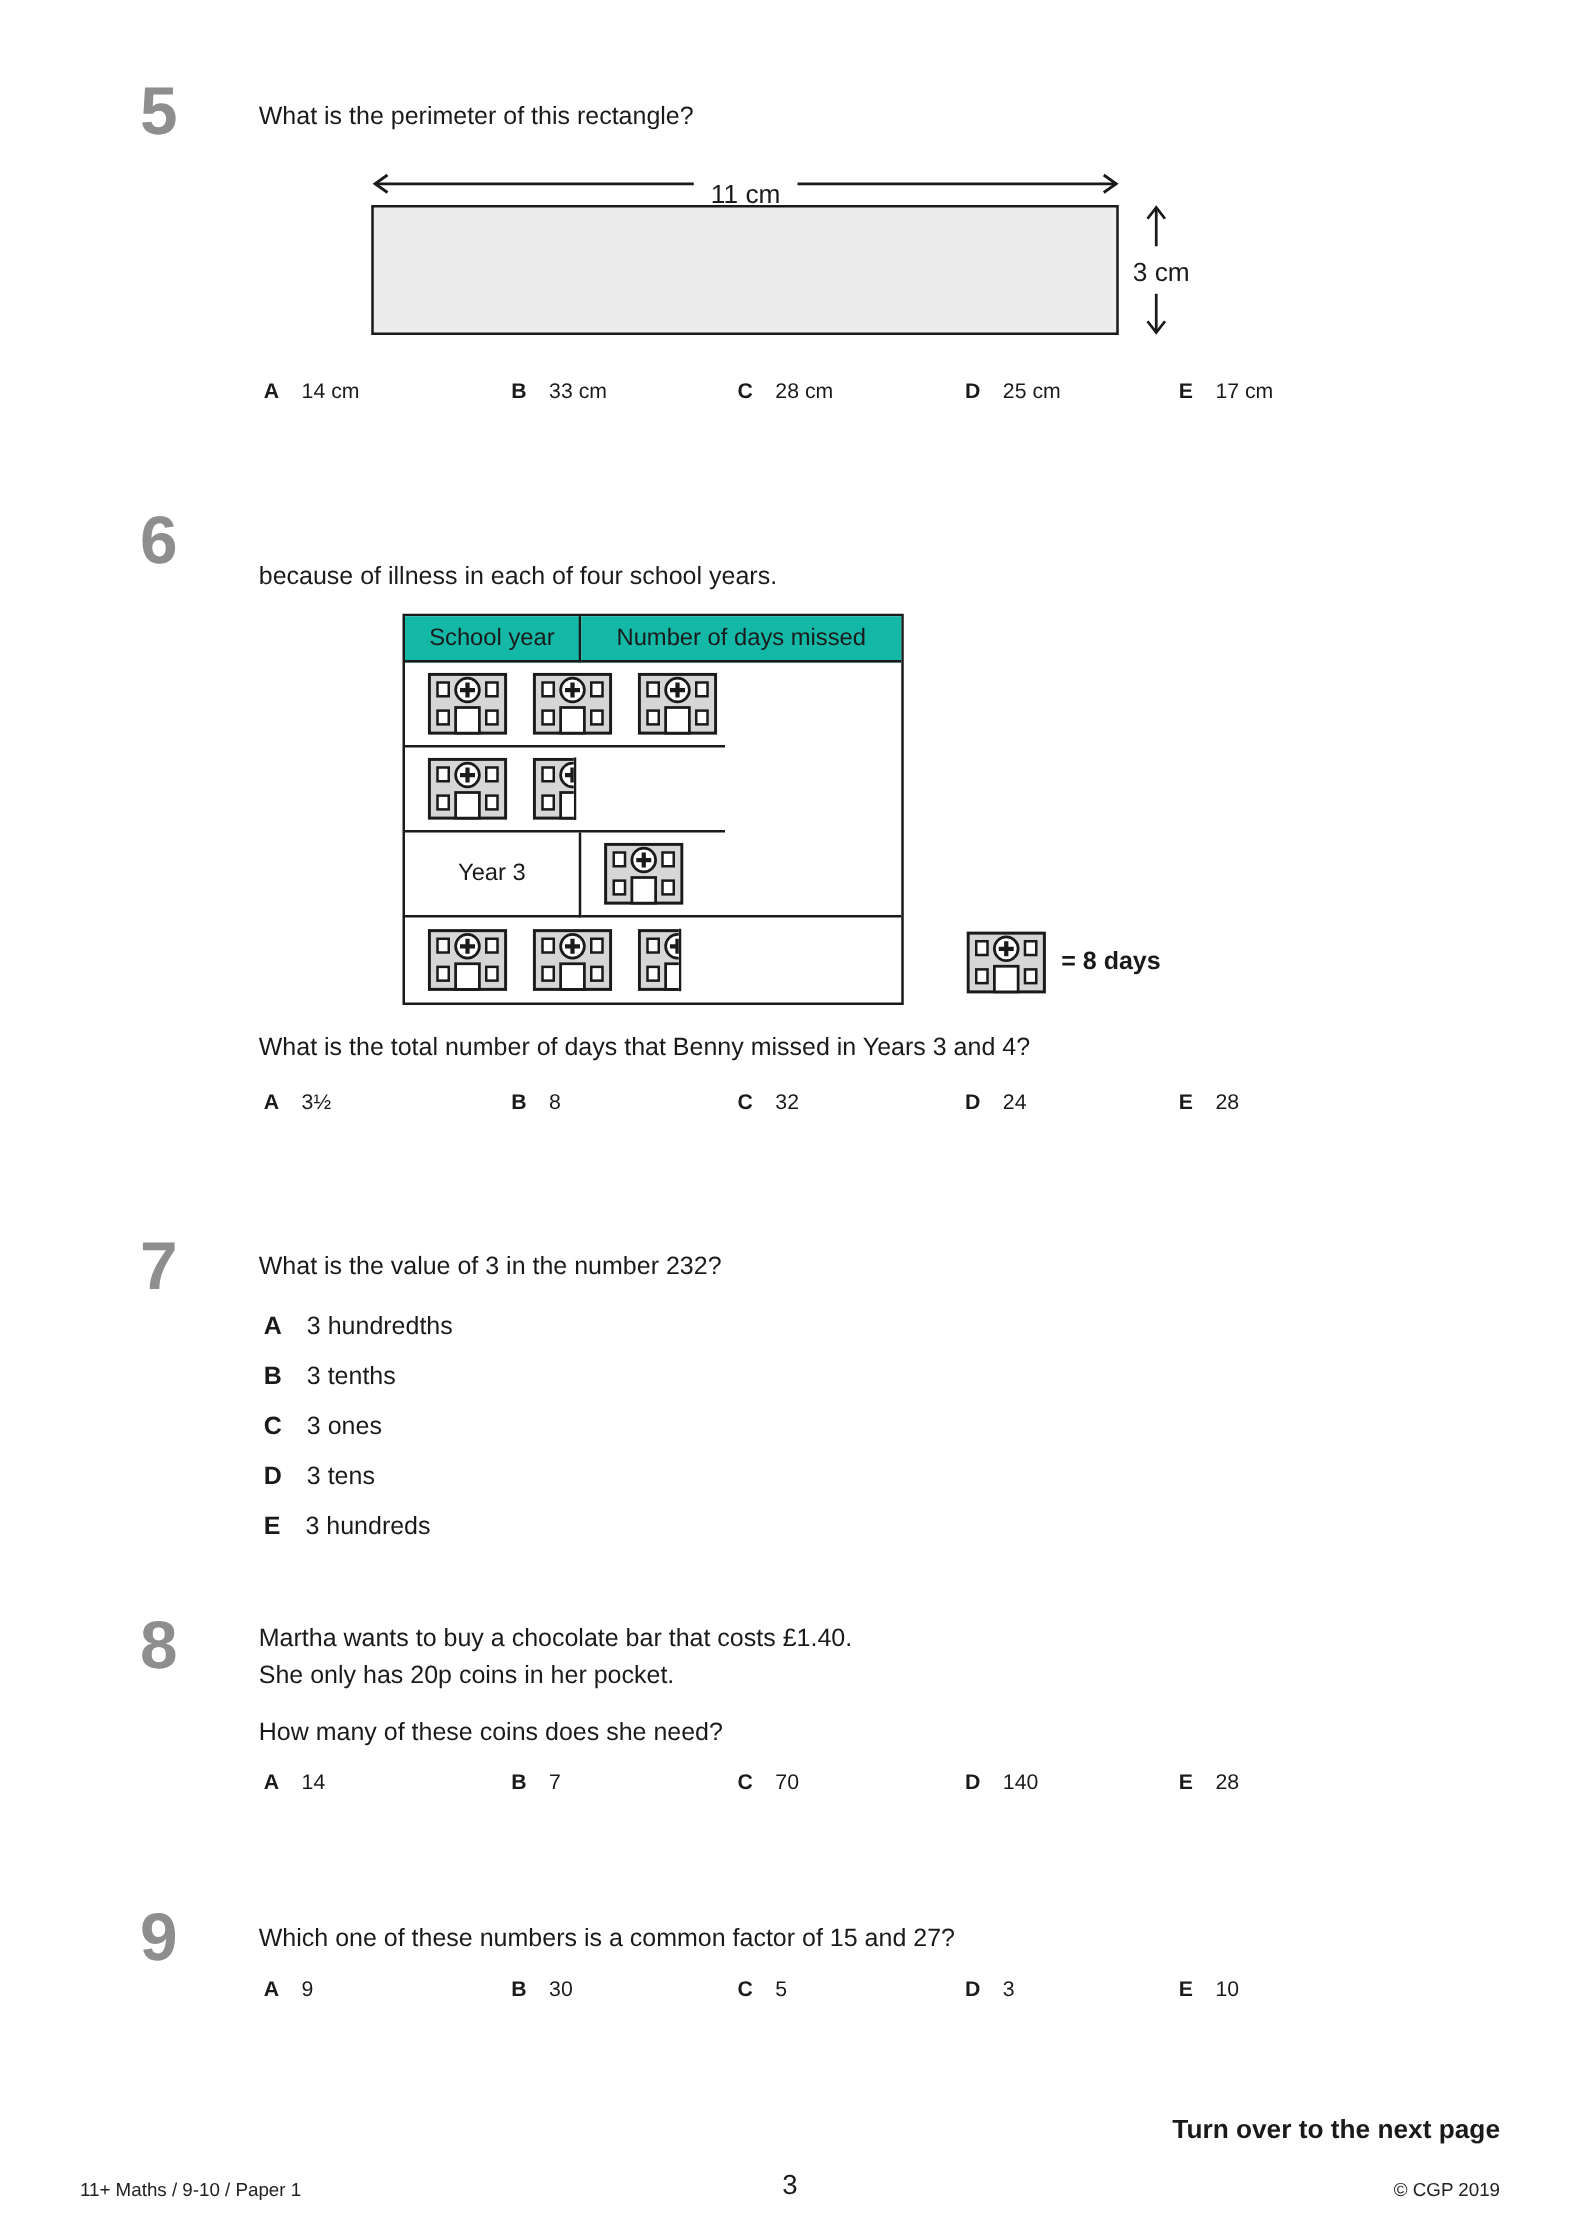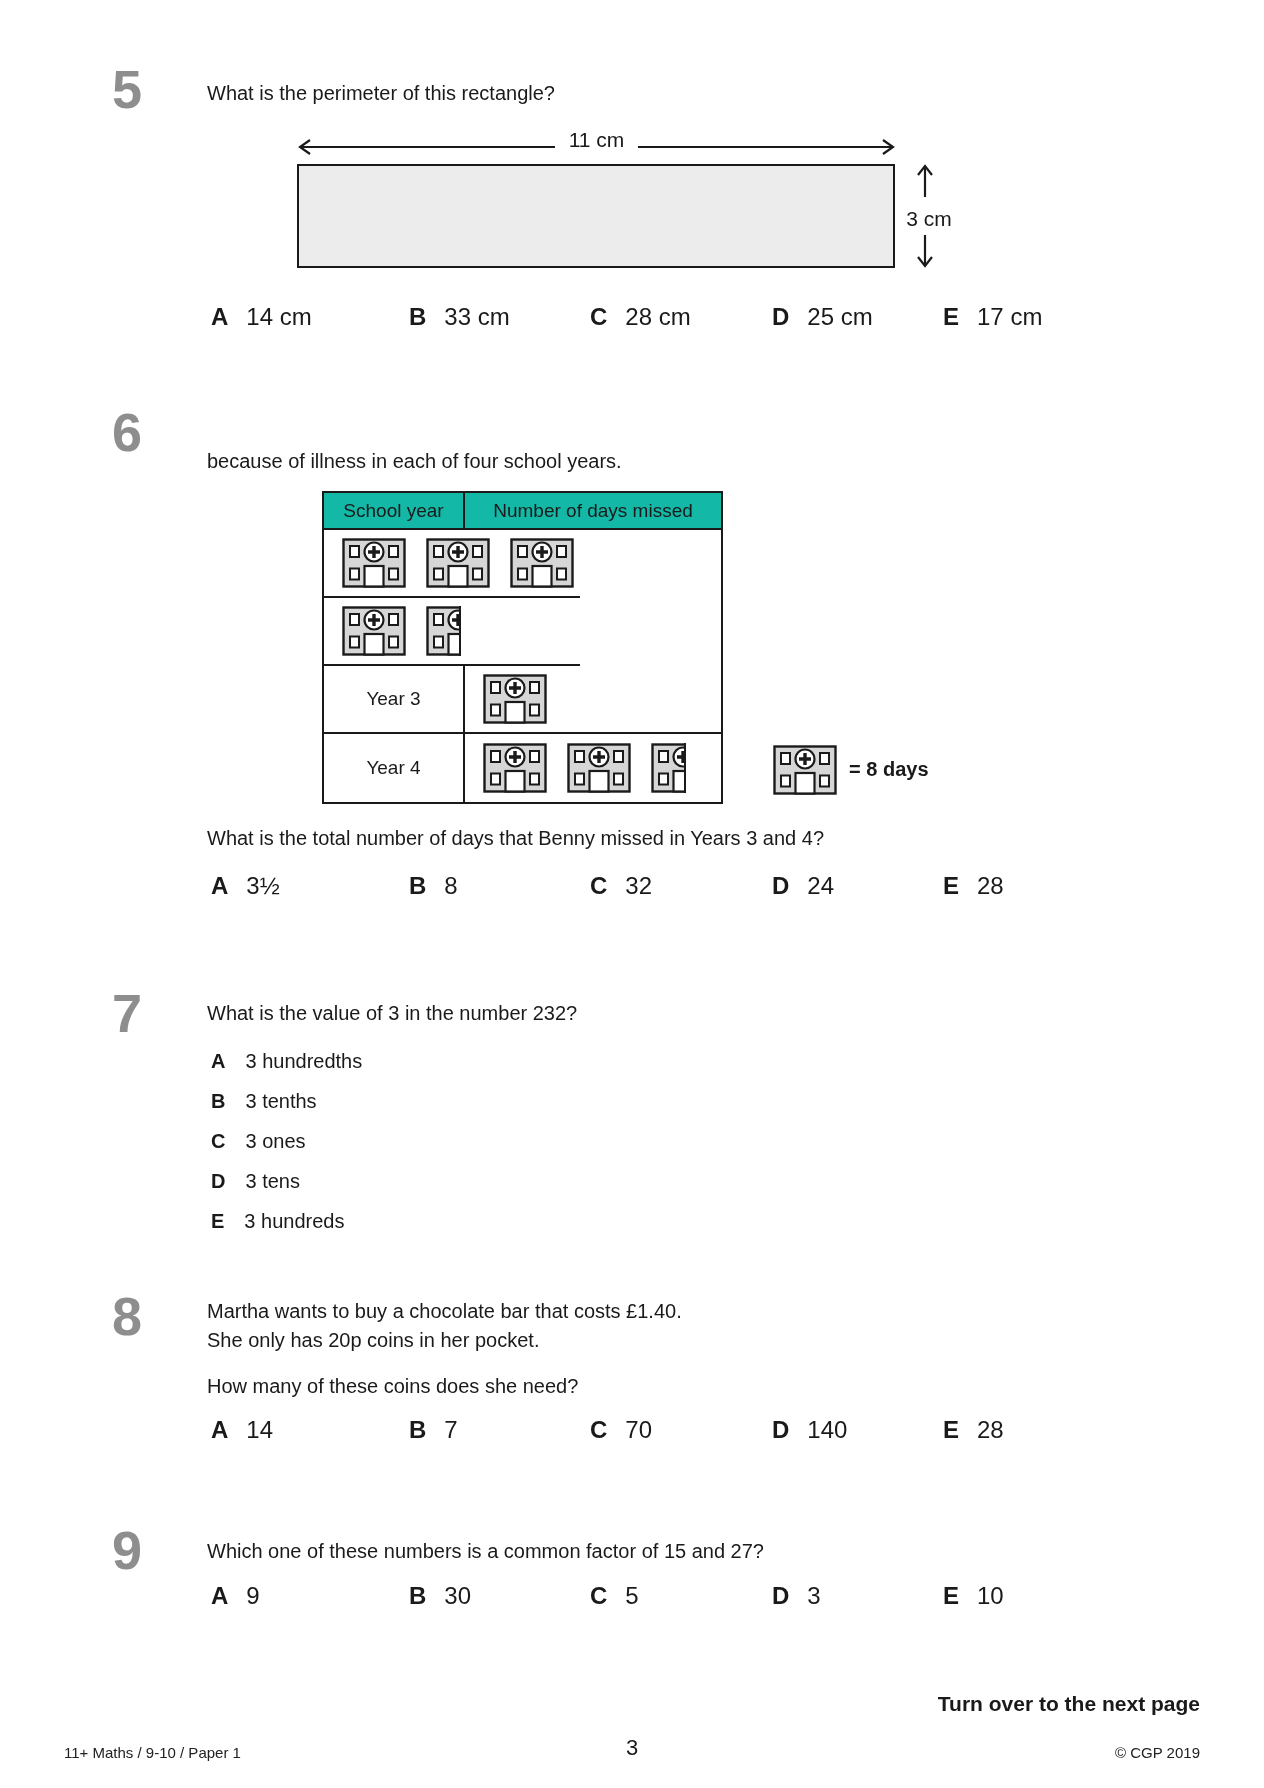--- a/index.html
+++ b/index.html
@@ -3,21 +3,21 @@
 <meta charset="utf-8">
 <style>
   html,body { margin:0; padding:0; background:#fff; }
   .page { position:relative; width:1264px; height:1788px; background:#ffffff;
           font-family:"Liberation Sans", sans-serif; color:#1a1a1a; overflow:hidden; }
   .abs { position:absolute; }
   .qnum { position:absolute; left:112px; font-size:54px; font-weight:bold;
           color:#8e8e8e; line-height:1; }
   .qtext { position:absolute; left:207px; font-size:20px; line-height:27px; white-space:nowrap; }
   .optrow { position:absolute; left:0; width:100%; height:28px; }
-  .opt { position:absolute; font-size:24px; white-space:nowrap; }
+  .opt { position:absolute; font-size:17px; white-space:nowrap; }
   .opt b { font-weight:bold; }
   .opt .v { margin-left:18px; }
   .vopt { position:absolute; font-size:20px; white-space:nowrap; }
   .vopt b { font-weight:bold; }
   .vopt .v { margin-left:20px; }
   .ln { stroke:#1a1a1a; stroke-width:2.2; fill:none; }
   .rshape { position:absolute; background:#ececec; border:2.6px solid #1a1a1a; box-sizing:border-box; }
   .dimlabel { position:absolute; font-size:21px; text-align:center; }
   
   .p-table { position:absolute; left:322px; top:491px; border:2.4px solid #1a1a1a; }
@@ -65,21 +65,21 @@
   <div class="qtext" style="top:80px">What is the perimeter of this rectangle?</div>
 
   <div class="abs" style="left:297px; top:138px; width:599px; height:18px;">
     <svg width="599" height="18">
       <path d="M13 2 L3 9 L13 16" class="ln"></path>
       <line x1="3" y1="9" x2="258" y2="9" class="ln"></line>
       <line x1="341" y1="9" x2="596" y2="9" class="ln"></line>
       <path d="M586 2 L596 9 L586 16" class="ln"></path>
     </svg>
   </div>
-  <div class="dimlabel" style="left:297px; top:128px; width:599px;">11 cm</div>
+  <div class="dimlabel" style="left:297px; top:144px; width:599px;">11 cm</div>
 
   <div class="rshape" style="left:297px; top:164px; width:598px; height:104px;"></div>
 
   <div class="abs" style="left:915px; top:164px; width:20px; height:104px;">
     <svg width="20" height="104">
       <path d="M3 11 L10 2 L17 11" class="ln"></path>
       <line x1="10" y1="2.5" x2="10" y2="33" class="ln"></line>
       <line x1="10" y1="71" x2="10" y2="101.5" class="ln"></line>
       <path d="M3 93 L10 102 L17 93" class="ln"></path>
     </svg>
@@ -139,21 +139,20 @@
       <div class="td c1 yl">Year 3</div>
       <div class="td c2 icons last">
           <span class="bld">
             <svg width="64" height="50" viewBox="0 0 64 50">
               <use href="#bld-sym"></use>
             </svg>
           </span>
         </div>
     </div>
     <div class="tr">
-      <div class="td c1 yl">Year 4</div>
       <div class="td c2 icons last">
           <span class="bld">
             <svg width="64" height="50" viewBox="0 0 64 50">
               <use href="#bld-sym"></use>
             </svg>
           </span>
           <span class="bld">
             <svg width="64" height="50" viewBox="0 0 64 50">
               <use href="#bld-sym"></use>
             </svg>

